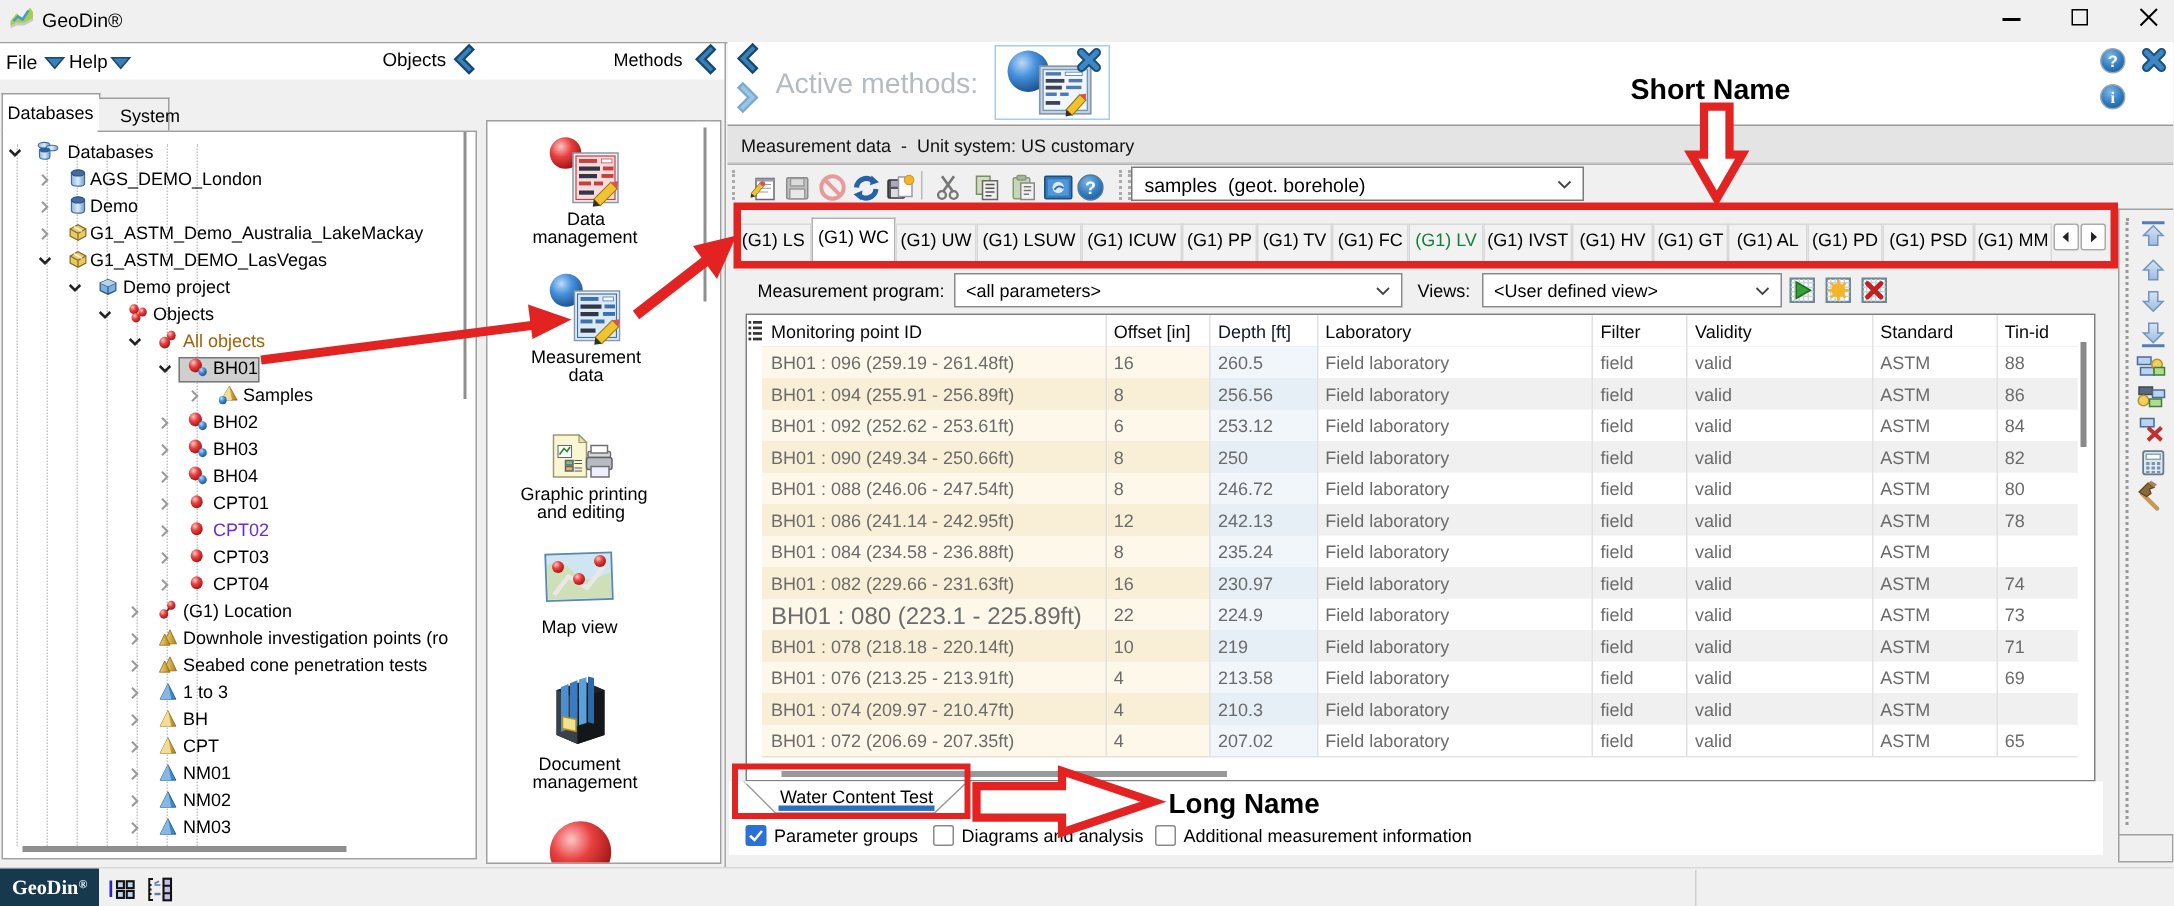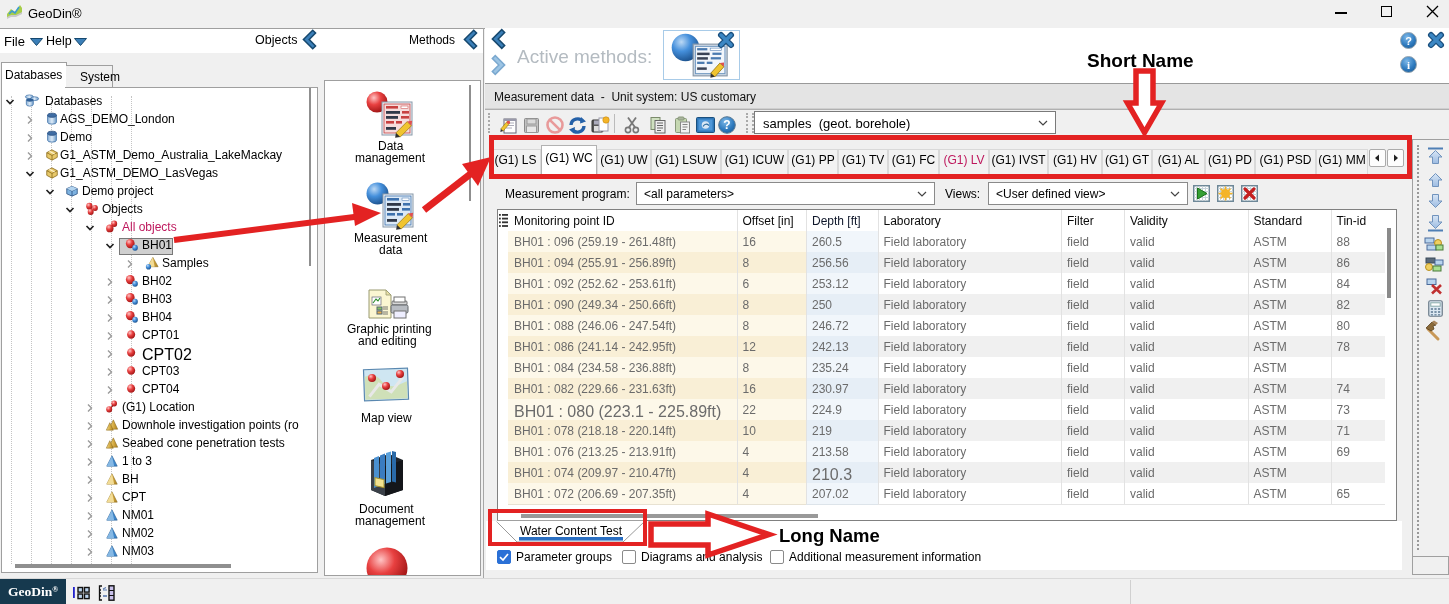--- a/index.html
+++ b/index.html
@@ -154,21 +154,21 @@
       <circle cx="6.5" cy="10.5" r="3.4" fill="url(#gR)"></circle>
     </svg>
     <div class="t" style="left:100px;top:114px;font-size:12px;color:#000;">Objects</div>
     <svg class="a" style="left:83px;top:135px" width="10" height="10" viewBox="0 0 10 10">
       <path d="M1.5 3 L5 6.5 L8.5 3" fill="none" stroke="#222" stroke-width="1.7"></path>
     </svg>
     <svg class="a" style="left:103px;top:132px" width="14" height="14" viewBox="0 0 16 15" preserveAspectRatio="none">
       <circle cx="10.5" cy="4" r="3.4" fill="url(#gR)"></circle>
       <circle cx="5.5" cy="9" r="4.2" fill="url(#gR)"></circle>
     </svg>
-    <div class="t" style="left:120px;top:132px;font-size:12px;color:#be185d;">All objects</div>
+    <div class="t" style="left:120px;top:132px;font-size:12px;color:#a16207;">All objects</div>
     <div class="a" style="left:117px;top:149.5px;width:54px;height:17px;background:#cfcfcf;border:1px solid #787878;box-sizing:border-box;"></div>
     <svg class="a" style="left:103px;top:153px" width="10" height="10" viewBox="0 0 10 10">
       <path d="M1.5 3 L5 6.5 L8.5 3" fill="none" stroke="#222" stroke-width="1.7"></path>
     </svg>
     <svg class="a" style="left:123px;top:150px" width="14" height="14" viewBox="0 0 16 15" preserveAspectRatio="none">
       <circle cx="6" cy="6" r="5" fill="url(#gR)"></circle>
       <circle cx="11.5" cy="10.5" r="3.2" fill="url(#gB)"></circle>
     </svg>
     <div class="t" style="left:140px;top:150px;font-size:12px;color:#000;">BH01</div>
     <svg class="a" style="left:123px;top:171px" width="10" height="10" viewBox="0 0 10 10">
@@ -210,21 +210,21 @@
     <svg class="a" style="left:123px;top:240px" width="14" height="14" viewBox="0 0 16 15" preserveAspectRatio="none">
       <circle cx="7" cy="7" r="4.6" fill="url(#gR)"></circle>
     </svg>
     <div class="t" style="left:140px;top:240px;font-size:12px;color:#000;">CPT01</div>
     <svg class="a" style="left:103px;top:261px" width="10" height="10" viewBox="0 0 10 10">
       <path d="M3 1.5 L6.5 5 L3 8.5" fill="none" stroke="#9a9a9a" stroke-width="1.4"></path>
     </svg>
     <svg class="a" style="left:123px;top:258px" width="14" height="14" viewBox="0 0 16 15" preserveAspectRatio="none">
       <circle cx="7" cy="7" r="4.6" fill="url(#gR)"></circle>
     </svg>
-    <div class="t" style="left:140px;top:258px;font-size:16px;color:#000000;">CPT02</div>
+    <div class="t" style="left:140px;top:258px;font-size:12px;color:#6d28d9;">CPT02</div>
     <svg class="a" style="left:103px;top:279px" width="10" height="10" viewBox="0 0 10 10">
       <path d="M3 1.5 L6.5 5 L3 8.5" fill="none" stroke="#9a9a9a" stroke-width="1.4"></path>
     </svg>
     <svg class="a" style="left:123px;top:276px" width="14" height="14" viewBox="0 0 16 15" preserveAspectRatio="none">
       <circle cx="7" cy="7" r="4.6" fill="url(#gR)"></circle>
     </svg>
     <div class="t" style="left:140px;top:276px;font-size:12px;color:#000;">CPT03</div>
     <svg class="a" style="left:103px;top:297px" width="10" height="10" viewBox="0 0 10 10">
       <path d="M3 1.5 L6.5 5 L3 8.5" fill="none" stroke="#9a9a9a" stroke-width="1.4"></path>
     </svg>
@@ -528,21 +528,21 @@
 <div class="t" style="left:651px;top:153px;width:70px;text-align:center;font-size:12px;color:#000;">(G1) LSUW</div>
 <div class="a" style="left:721px;top:149px;width:67px;height:24.5px;background:#f2f2f2;border:1px solid #d9d9d9;border-bottom:none;box-sizing:border-box;"></div>
 <div class="t" style="left:721px;top:153px;width:67px;text-align:center;font-size:12px;color:#000;">(G1) ICUW</div>
 <div class="a" style="left:788px;top:149px;width:50px;height:24.5px;background:#f2f2f2;border:1px solid #d9d9d9;border-bottom:none;box-sizing:border-box;"></div>
 <div class="t" style="left:788px;top:153px;width:50px;text-align:center;font-size:12px;color:#000;">(G1) PP</div>
 <div class="a" style="left:838px;top:149px;width:50px;height:24.5px;background:#f2f2f2;border:1px solid #d9d9d9;border-bottom:none;box-sizing:border-box;"></div>
 <div class="t" style="left:838px;top:153px;width:50px;text-align:center;font-size:12px;color:#000;">(G1) TV</div>
 <div class="a" style="left:888px;top:149px;width:51px;height:24.5px;background:#f2f2f2;border:1px solid #d9d9d9;border-bottom:none;box-sizing:border-box;"></div>
 <div class="t" style="left:888px;top:153px;width:51px;text-align:center;font-size:12px;color:#000;">(G1) FC</div>
 <div class="a" style="left:939px;top:149px;width:50px;height:24.5px;background:#f2f2f2;border:1px solid #d9d9d9;border-bottom:none;box-sizing:border-box;"></div>
-<div class="t" style="left:939px;top:153px;width:50px;text-align:center;font-size:12px;color:#be185d;">(G1) LV</div>
+<div class="t" style="left:939px;top:153px;width:50px;text-align:center;font-size:12px;color:#15803d;">(G1) LV</div>
 <div class="a" style="left:989px;top:149px;width:59px;height:24.5px;background:#f2f2f2;border:1px solid #d9d9d9;border-bottom:none;box-sizing:border-box;"></div>
 <div class="t" style="left:989px;top:153px;width:59px;text-align:center;font-size:12px;color:#000;">(G1) IVST</div>
 <div class="a" style="left:1048px;top:149px;width:54px;height:24.5px;background:#f2f2f2;border:1px solid #d9d9d9;border-bottom:none;box-sizing:border-box;"></div>
 <div class="t" style="left:1048px;top:153px;width:54px;text-align:center;font-size:12px;color:#000;">(G1) HV</div>
 <div class="a" style="left:1102px;top:149px;width:50px;height:24.5px;background:#f2f2f2;border:1px solid #d9d9d9;border-bottom:none;box-sizing:border-box;"></div>
 <div class="t" style="left:1102px;top:153px;width:50px;text-align:center;font-size:12px;color:#000;">(G1) GT</div>
 <div class="a" style="left:1152px;top:149px;width:53px;height:24.5px;background:#f2f2f2;border:1px solid #d9d9d9;border-bottom:none;box-sizing:border-box;"></div>
 <div class="t" style="left:1152px;top:153px;width:53px;text-align:center;font-size:12px;color:#000;">(G1) AL</div>
 <div class="a" style="left:1205px;top:149px;width:50px;height:24.5px;background:#f2f2f2;border:1px solid #d9d9d9;border-bottom:none;box-sizing:border-box;"></div>
 <div class="t" style="left:1205px;top:153px;width:50px;text-align:center;font-size:12px;color:#000;">(G1) PD</div>
@@ -752,21 +752,21 @@
 <div class="t" style="left:883.5px;top:444.5px;font-size:12px;color:#6b6b6b;">Field laboratory</div>
 <div class="t" style="left:1067px;top:444.5px;font-size:12px;color:#6b6b6b;">field</div>
 <div class="t" style="left:1130px;top:444.5px;font-size:12px;color:#6b6b6b;">valid</div>
 <div class="t" style="left:1253.5px;top:444.5px;font-size:12px;color:#6b6b6b;">ASTM</div>
 <div class="t" style="left:1336.5px;top:444.5px;font-size:12px;color:#6b6b6b;">69</div>
 <div class="a" style="left:508px;top:462px;width:298px;height:20.5px;background:#f9efd6;border-bottom:0.5px solid #e8e2d2;"></div>
 <div class="a" style="left:806px;top:462px;width:71.5px;height:20.5px;background:#e6eef6;border-bottom:0.5px solid #dde4ea;"></div>
 <div class="a" style="left:877.5px;top:462px;width:507.5px;height:20.5px;background:#f0f0f0;border-bottom:0.5px solid #e4e4e4;"></div>
 <div class="t" style="left:514px;top:465.5px;font-size:12px;color:#6b6b6b;">BH01 : 074 (209.97 - 210.47ft)</div>
 <div class="t" style="left:742.5px;top:465.5px;font-size:12px;color:#6b6b6b;">4</div>
-<div class="t" style="left:812px;top:465.5px;font-size:16px;color:#6b6b6b;text-align:right;">210.3</div>
+<div class="t" style="left:812px;top:465.5px;font-size:12px;color:#6b6b6b;text-align:right;">210.3</div>
 <div class="t" style="left:883.5px;top:465.5px;font-size:12px;color:#6b6b6b;">Field laboratory</div>
 <div class="t" style="left:1067px;top:465.5px;font-size:12px;color:#6b6b6b;">field</div>
 <div class="t" style="left:1130px;top:465.5px;font-size:12px;color:#6b6b6b;">valid</div>
 <div class="t" style="left:1253.5px;top:465.5px;font-size:12px;color:#6b6b6b;">ASTM</div>
 <div class="t" style="left:1336.5px;top:484px;font-size:12px;color:#1d4ed8;">67</div>
 <div class="a" style="left:508px;top:483px;width:298px;height:20.5px;background:#fdf8e9;border-bottom:0.5px solid #e8e2d2;"></div>
 <div class="a" style="left:806px;top:483px;width:71.5px;height:20.5px;background:#f1f6fb;border-bottom:0.5px solid #dde4ea;"></div>
 <div class="a" style="left:877.5px;top:483px;width:507.5px;height:20.5px;background:#ffffff;border-bottom:0.5px solid #e4e4e4;"></div>
 <div class="t" style="left:514px;top:486.5px;font-size:12px;color:#6b6b6b;">BH01 : 072 (206.69 - 207.35ft)</div>
 <div class="t" style="left:742.5px;top:486.5px;font-size:12px;color:#6b6b6b;">4</div>

